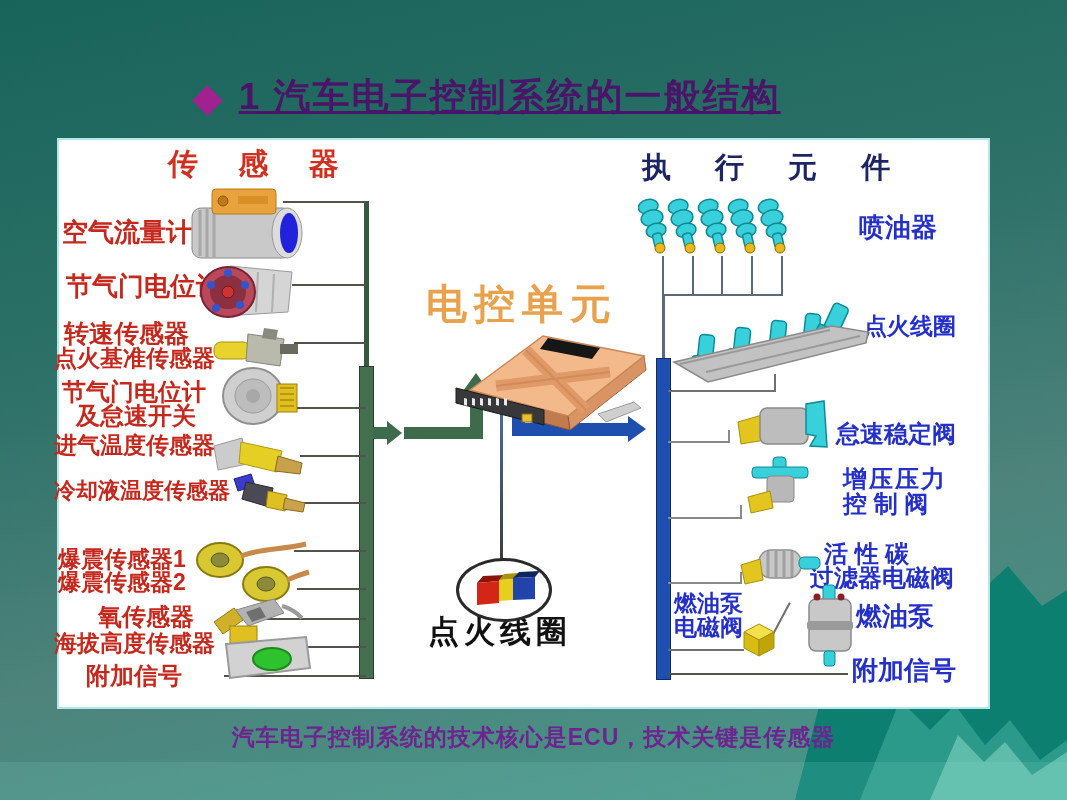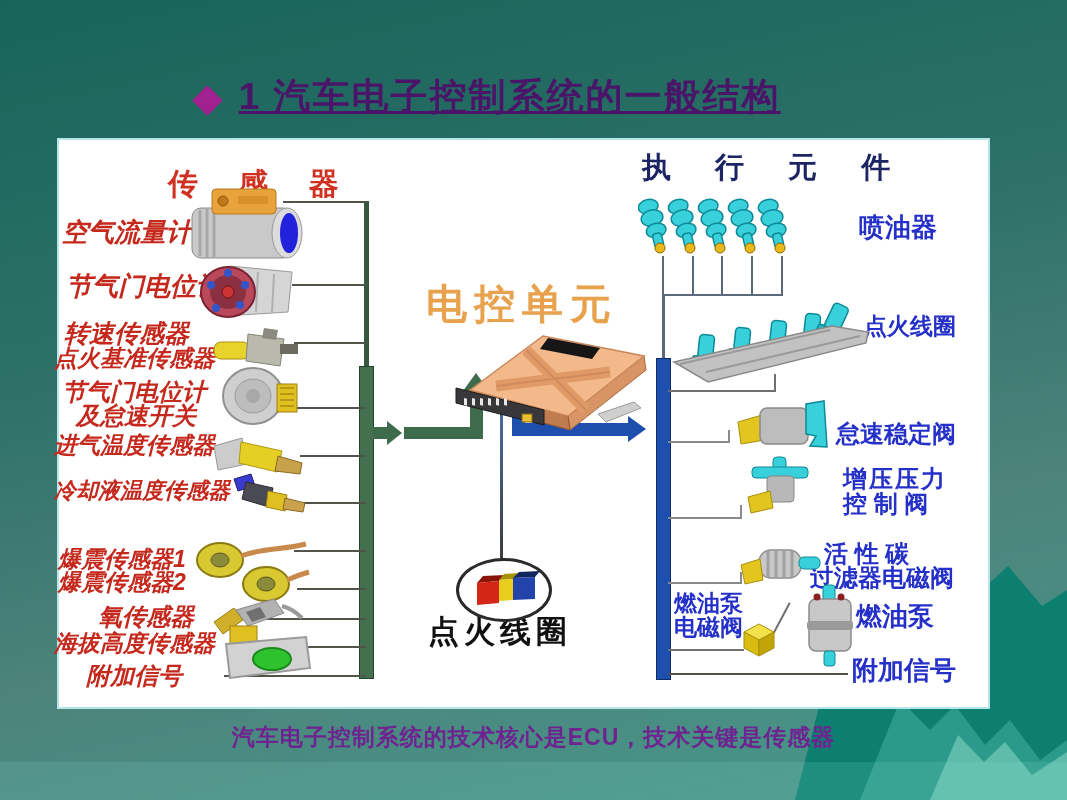--- a/index.html
+++ b/index.html
@@ -8,21 +8,21 @@
     background:linear-gradient(168deg,#18645a 0%,#2d7168 38%,#4d837b 68%,#45998b 100%);
     font-family:"Liberation Sans","DejaVu Sans",sans-serif;
   }
   .abs{position:absolute;}
   #bg-mountains{position:absolute;left:0;top:0;width:1067px;height:800px;z-index:0;}
   #title-row{position:absolute;left:192px;top:72px;display:flex;align-items:center;gap:16px;z-index:2;}
   #title-bullet{font-size:40px;color:#a0218f;line-height:1;}
   #title-text{font-size:37px;font-weight:bold;color:#4a1468;letter-spacing:2px;white-space:nowrap;text-decoration:underline;}
   #panel{position:absolute;left:57px;top:138px;width:929px;height:567px;background:#ffffff;border:2px solid #b4e6ea;z-index:1;}
   .lbl{position:absolute;font-weight:bold;white-space:nowrap;z-index:3;line-height:1.05;}
-  .lbl-red{color:#c5281c;font-style:italic;}
+  .lbl-red{color:#c5281c;}
   .lbl-blue{color:#2430c8;}
   .hdr-sensors{color:#d03020;font-size:30px;letter-spacing:16px;}
   .hdr-actuators{color:#1c2464;font-size:29px;letter-spacing:18px;}
   #ecu-label{color:#e8a24e;font-size:41px;letter-spacing:7px;}
   #diag-label{color:#111111;font-size:31px;letter-spacing:5px;}
   #caption{position:absolute;left:0;top:722px;width:1067px;text-align:center;font-size:23px;font-weight:bold;color:#6e2391;z-index:2;letter-spacing:1px;}
   .hline{position:absolute;height:2px;background:#52544a;z-index:2;}
   .vline{position:absolute;width:2px;background:#5a6a7a;z-index:2;}
   .green-bar{position:absolute;background:#3f6b4d;z-index:3;}
   .blue-bar{position:absolute;background:#1e4fae;z-index:3;}
@@ -48,21 +48,21 @@
     <rect x="0" y="762" width="1067" height="38" fill="rgba(140,220,205,0.15)"></rect>
   </svg>
 
   <div id="title-row">
     <span id="title-bullet">◆</span>
     <span id="title-text">1 汽车电子控制系统的一般结构</span>
   </div>
 
   <div id="panel"></div>
 
-  <div class="lbl hdr-sensors" style="left:168px;top:148px;margin-top:20px;">传 感 器</div>
+  <div class="lbl hdr-sensors" style="left:168px;top:148px;">传 感 器</div>
   <div class="lbl hdr-actuators" style="left:642px;top:152px;">执 行 元 件</div>
 
   <div class="lbl lbl-red" style="left:62px;top:219px;font-size:26px;">空气流量计</div>
   <div class="lbl lbl-red" style="left:66px;top:273px;font-size:26px;">节气门电位计</div>
   <div class="lbl lbl-red" style="left:64px;top:320px;font-size:25px;">转速传感器</div>
   <div class="lbl lbl-red" style="left:54px;top:346px;font-size:23px;">点火基准传感器</div>
   <div class="lbl lbl-red" style="left:62px;top:379px;font-size:24px;">节气门电位计</div>
   <div class="lbl lbl-red" style="left:76px;top:403px;font-size:24px;text-align:right;">及怠速开关</div>
   <div class="lbl lbl-red" style="left:54px;top:479px;font-size:22px;">冷却液温度传感器</div>
   <div class="lbl lbl-red" style="left:54px;top:433px;font-size:23px;">进气温度传感器</div>

